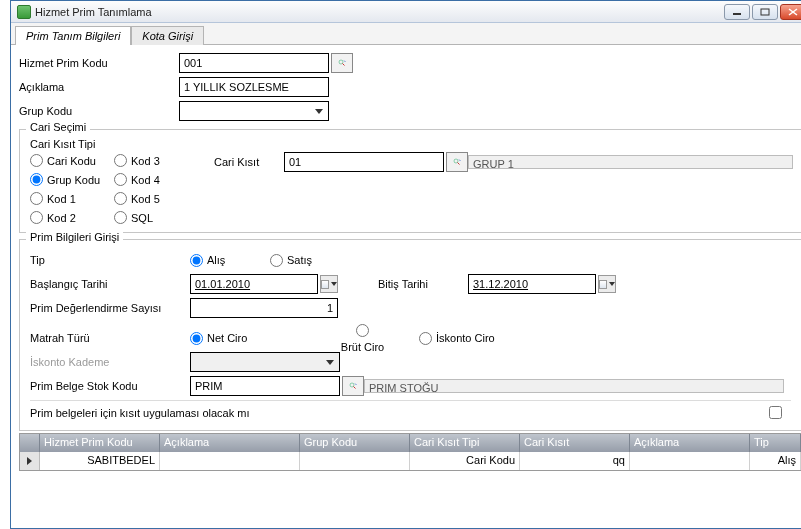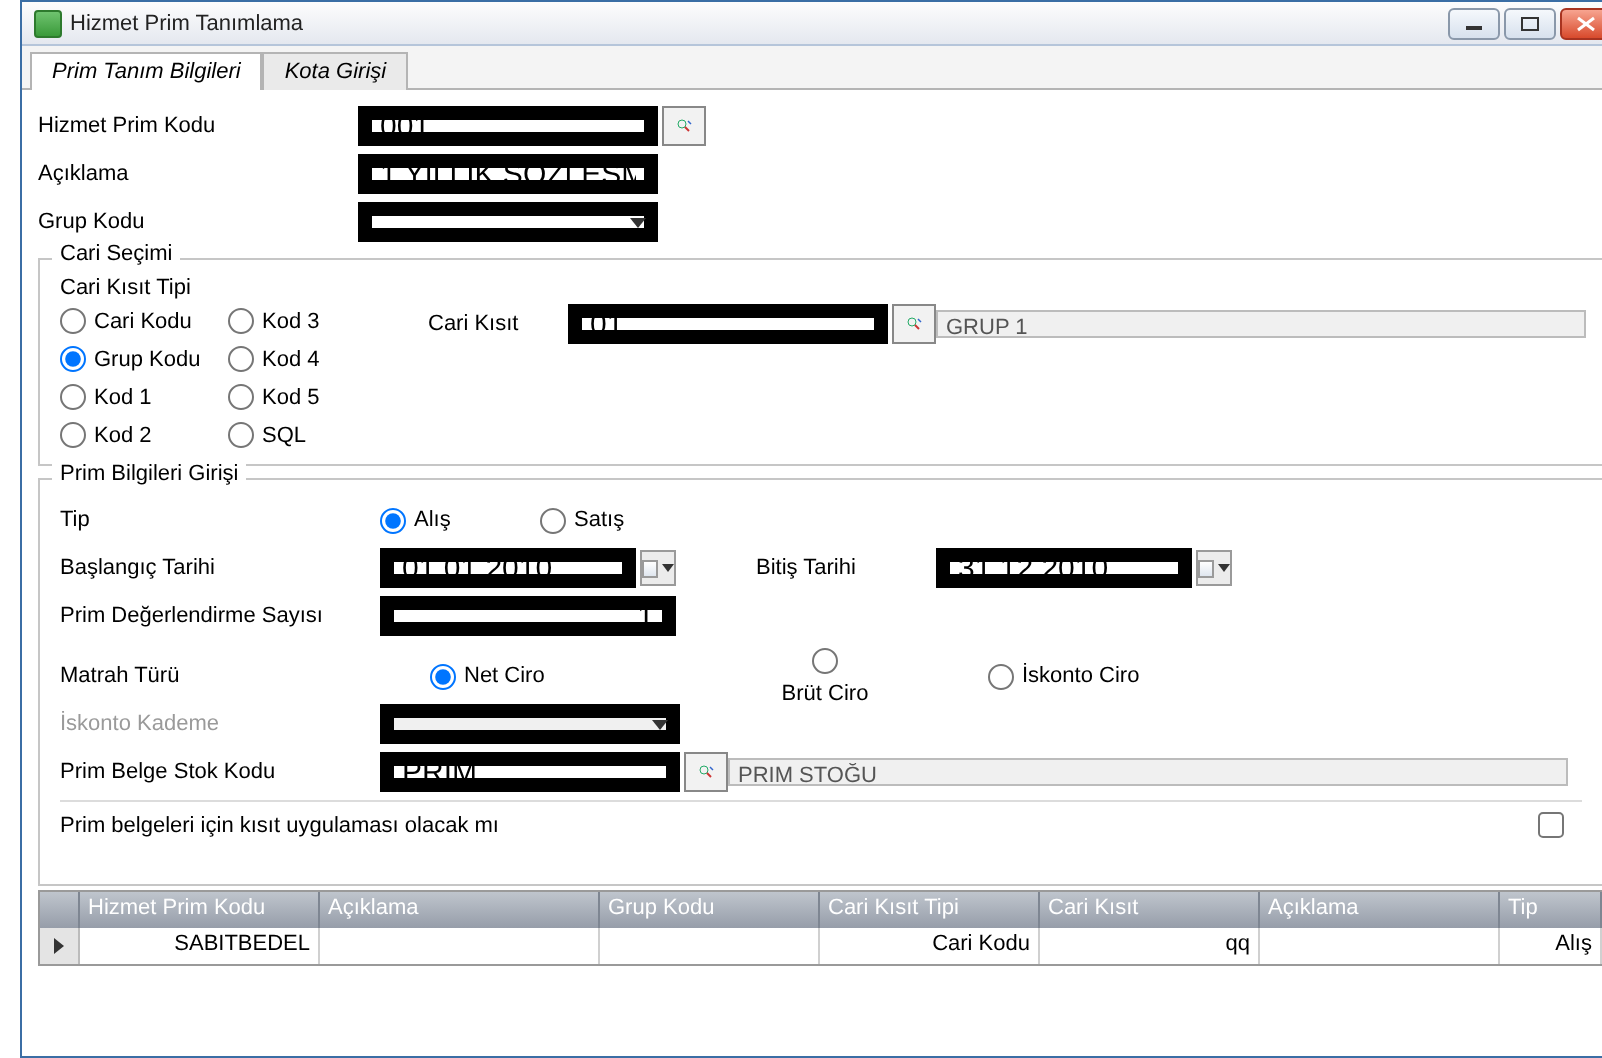--- a/index.html
+++ b/index.html
@@ -11,36 +11,36 @@
   .titlebar .win-controls { display: flex; gap: 2px; padding-right: 4px; }
   .win-btn { width: 26px; height: 16px; border: 1px solid #8a98aa; border-radius: 3px; background: linear-gradient(#f5f8fc, #d7e1ee); display: flex; align-items: center; justify-content: center; font-size: 9px; color: #333; cursor: default; }
   .win-btn.close { background: linear-gradient(#f7a490, #d84a2c); border-color: #a83320; color: #fff; font-weight: bold; }
   .client { flex: 1; background: #fff; overflow: hidden; display: flex; flex-direction: column; }
   .tabstrip { height: 22px; background: #f4f4f4; display: flex; align-items: flex-end; border-bottom: 1px solid #b4b4b4; padding-left: 4px; gap: 0; font-style: italic; }
   .tab { padding: 3px 10px 3px 10px; border: 1px solid #b4b4b4; border-bottom: none; background: #eaeaea; font-size: 11px; position: relative; top: 1px; }
   .tab.active { background: #fff; z-index: 2; }
   .content { flex: 1; overflow: auto; padding: 6px 8px 0 8px; }
   .form-row { display: flex; align-items: center; height: 24px; }
   .form-row .lbl { width: 160px; }
-  .input { border: 7px solid #000000; background: #fff; height: 20px; padding: 2px 4px; font-size: 15px; }
+  .input { border: 1px solid #000000; background: #fff; height: 20px; padding: 2px 4px; font-size: 11px; }
   .input.w150 { width: 150px; }
   .lookup-btn { width: 22px; height: 20px; border: 1px solid #888; background: #f2f2f2; margin-left: 2px; display:inline-flex; align-items:center; justify-content:center; }
   .lookup-btn svg { width: 14px; height: 14px; }
   .combo { position: relative; display: inline-flex; }
   .combo .drop { position:absolute; right:2px; top:2px; width:16px; height:16px; display:flex; align-items:center; justify-content:center; pointer-events:none; }
   .combo .drop::before { content:''; border-left:4px solid transparent; border-right:4px solid transparent; border-top:5px solid #333; }
   .fieldset { border: 1px solid #c6c6c6; margin-top: 6px; padding: 8px 10px 8px 10px; position: relative; }
   .fieldset .legend { position: absolute; top: -9px; left: 6px; background: #fff; padding: 0 4px; }
   .radio-grid { display: grid; grid-template-columns: 84px 70px; row-gap: 6px; column-gap: 0; }
   .radio-item { display: flex; align-items: center; gap: 4px; }
   .radio-item input { margin: 0; }
   .cari-row { display:flex; align-items:center; }
   .cari-row .lbl2 { width: 70px; }
   .disabled-box { background: #f0f0f0; color: #555; border: 1px solid #bcbcbc; height: 14px; padding: 2px 4px; font-size: 11px; width: 325px; }
-  .date-wrap { display:inline-flex; align-items:center; }
+  .date-wrap { display:inline-flex; align-items:center;text-decoration:underline; }
   .date-wrap .cal { width:18px; height:18px; border:1px solid #9a9a9a; background:#ececec; margin-left:2px; display:flex; align-items:center; justify-content:center; }
   .date-wrap .cal::after { content:''; border-left:3px solid transparent; border-right:3px solid transparent; border-top:4px solid #333; margin-left:2px; }
   .date-wrap .cal-ico { width:10px; height:9px; background:linear-gradient(#fff,#dfe6ef); border:1px solid #9a9a9a; }
   .chk-row { display:flex; align-items:center; gap:6px; margin-top:2px; border-top:1px solid #dcdcdc; padding-top:2px; justify-content:space-between; padding-right:6px;}
   .grid { margin-top:2px; border:1px solid #9a9a9a; }
   .grid-head { display:flex; background:linear-gradient(#bfc5cd,#969da9); color:#fff; font-size:11px; height:18px; align-items:stretch; }
   .grid-head .gh { border-right:1px solid #7e8692; padding:2px 4px; white-space:nowrap; overflow:hidden; }
   .grid-row { display:flex; height:18px; background:#fff; }
   .grid-row .gc { border-right:1px solid #d0d0d0; padding:2px 4px; white-space:nowrap; overflow:hidden;text-align:right; }
   .grid-row .sel { width:20px; background:#e4e4e4; border-right:1px solid #bbb; display:flex; align-items:center; justify-content:center; }
@@ -153,21 +153,21 @@
                   <circle cx="6" cy="6" r="4" fill="none" stroke="#2a6"></circle>
                   <path d="M9 9 L13 13" stroke="#c33" stroke-width="2"></path>
                   <path d="M12 3 L15 6" stroke="#36c" stroke-width="1.5"></path>
                 </svg>
             </button>
             <div class="disabled-box">GRUP 1</div>
           </div>
         </div>
       </div>
 
-      <div class="fieldset" style="padding-bottom:20px;">
+      <div class="fieldset" style="padding-bottom:8px;">
         <span class="legend">Prim Bilgileri Girişi</span>
 
         <div class="form-row">
           <span class="lbl">Tip</span>
           <label class="radio-item" style="width:80px;">
               <input type="radio" name="tip" checked="" style="">
               <span>Alış</span>
             </label>
           <label class="radio-item">
               <input type="radio" name="tip" style="">
@@ -191,21 +191,21 @@
                 <span class="cal-ico"></span>
               </span>
           </span>
         </div>
 
         <div class="form-row">
           <span class="lbl">Prim Değerlendirme Sayısı</span>
           <input class="input" style="width: 148px; text-align: right;" value="1">
         </div>
 
-        <div class="form-row" style="margin-top:6px;gap:25px;">
+        <div class="form-row" style="margin-top:6px;">
           <span class="lbl">Matrah Türü</span>
           <label class="radio-item" style="width:116px;">
               <input type="radio" name="mt" checked="" style="">
               <span>Net Ciro</span>
             </label>
           <label class="radio-item" style="width:113px;flex-direction:column;">
               <input type="radio" name="mt" style="">
               <span>Brüt Ciro</span>
             </label>
           <label class="radio-item">

